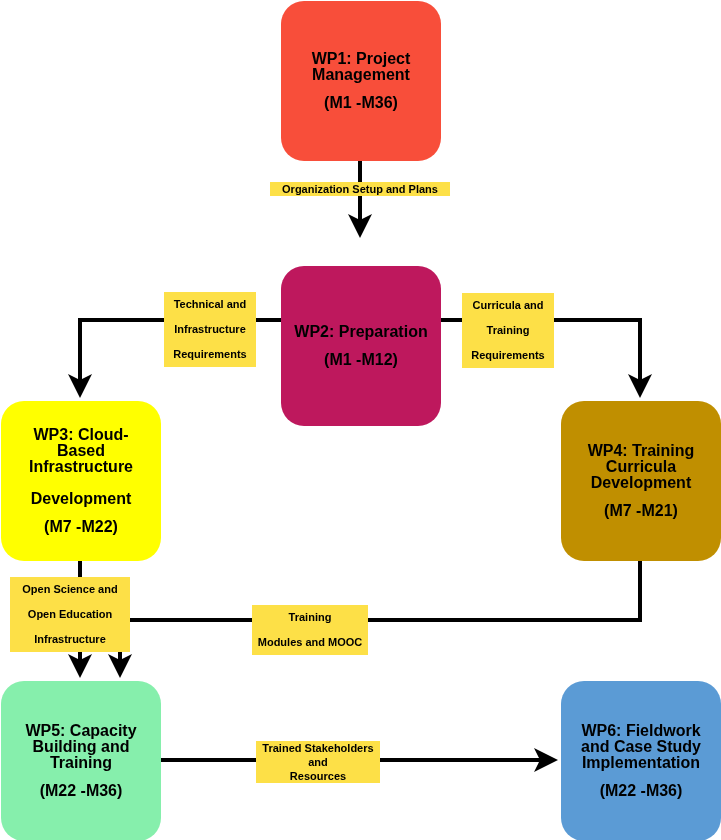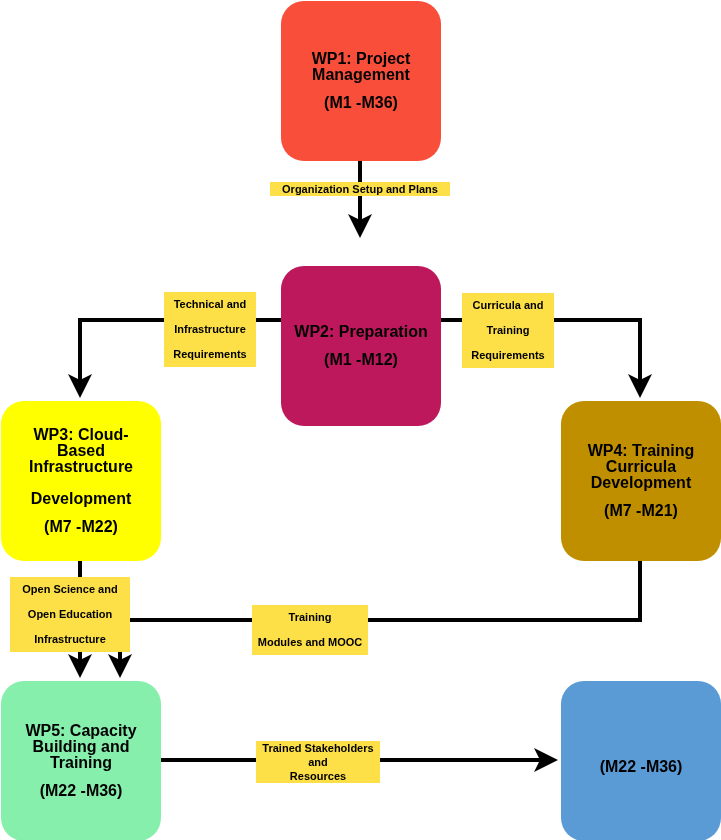--- a/index.html
+++ b/index.html
@@ -57,20 +57,23 @@
 Development</div>
   <div class="period">(M7 -M21)</div>
 </div>
 <div class="box" id="wp5" style="left: 1px; top: 681px; background: #86efac;">
   <div class="title">WP5: Capacity
 Building and
 Training</div>
   <div class="period">(M22 -M36)</div>
 </div>
 <div class="box" id="wp6" style="left: 561px; top: 681px; background: rgb(91, 155, 213);">
+  <div class="title">WP6: Fieldwork
+and Case Study
+Implementation</div>
   <div class="period">(M22 -M36)</div>
 </div>
 
 <div class="label" style="left:270px; top:182px; width:180px; line-height:14px;">Organization Setup and Plans</div>
 <div class="label lbl-spaced" style="left:164px; top:285px; width:92px;">Technical and
 Infrastructure
 Requirements</div>
 <div class="label lbl-spaced" style="left:462px; top:286px; width:92px;">Curricula and
 Training
 Requirements</div>

